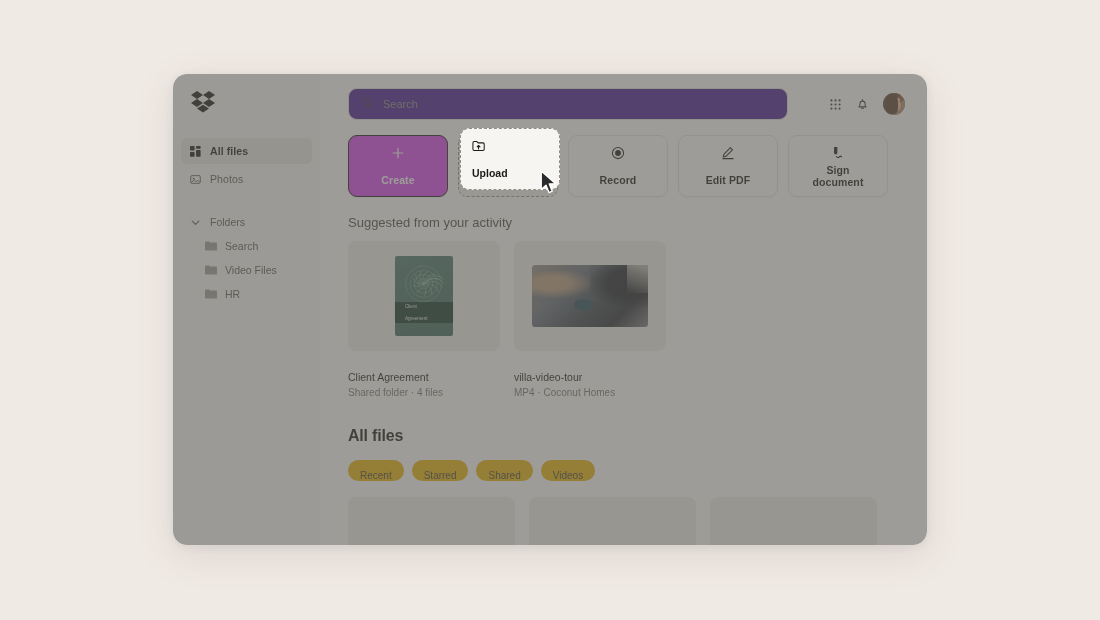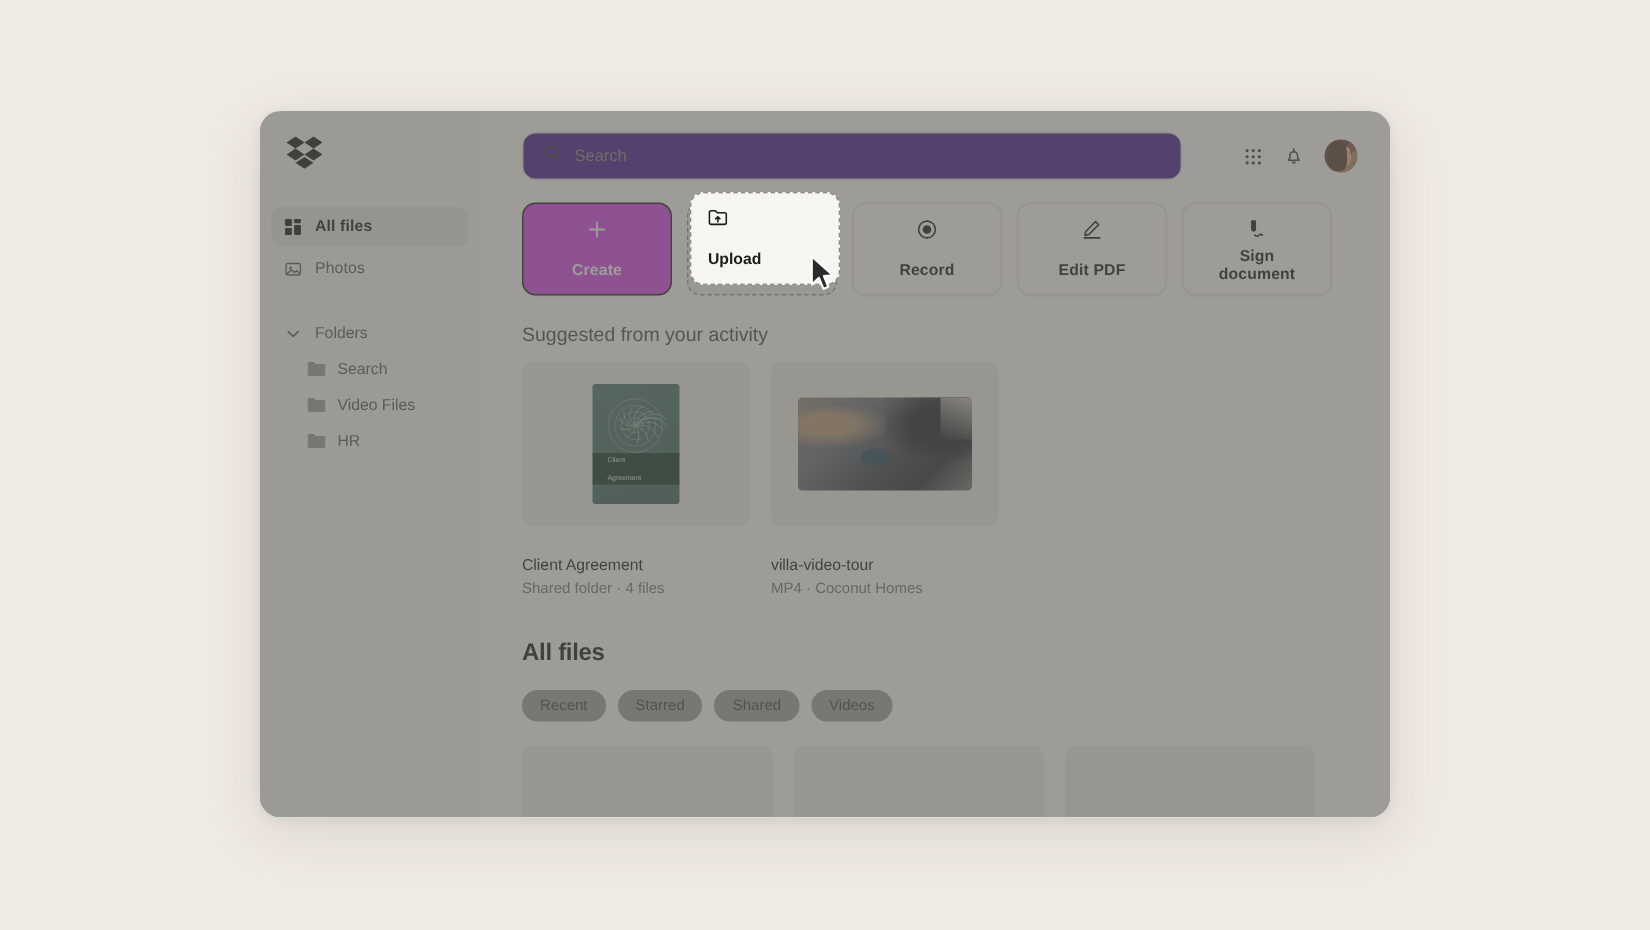--- a/index.html
+++ b/index.html
@@ -206,22 +206,22 @@
   .card-title { font-size: 10.5px; color: #1b1b18; margin-top: 20px; }
   .card-sub { font-size: 10px; color: #7b7b76; margin-top: 4px; }
 
   .allfiles-h {
     padding: 29px 22px 0 28px;
     font-size: 16px; font-weight: 700; color: #1b1b18; letter-spacing: -.2px;
   }
   .chips { display:flex; gap: 8px; padding: 15px 22px 0 28px; }
   .chip {
     height: 21px; padding: 0 12px;
-    border-radius: 11px; background: #a3a3a3;
-    display:flex; align-items:center;
+    border-radius: 11px; background: #eab308;
+    display:flex; align-items:flex-end;
     font-size: 10px; color: #46463f; cursor: pointer;
   }
   .ghost-row { display:flex; gap: 14px; padding: 16px 22px 0 28px; }
   .ghost { width: 167px; height: 60px; border-radius: 8px; background: #f3f1ee; }
 
   
   #scrim {
     position: absolute; inset: 0;
     background: rgba(92,90,84,.60);
     pointer-events: none;

